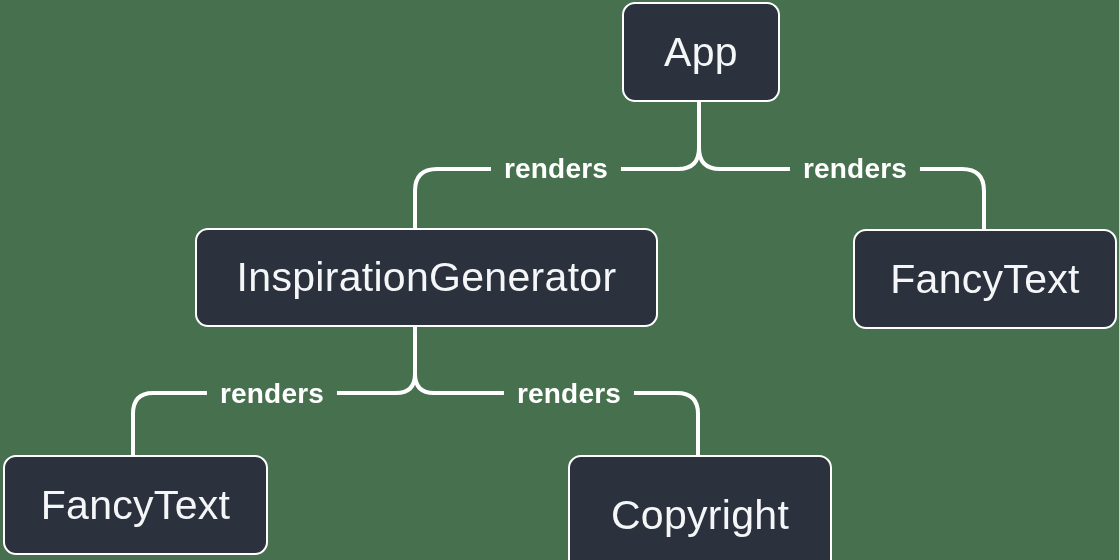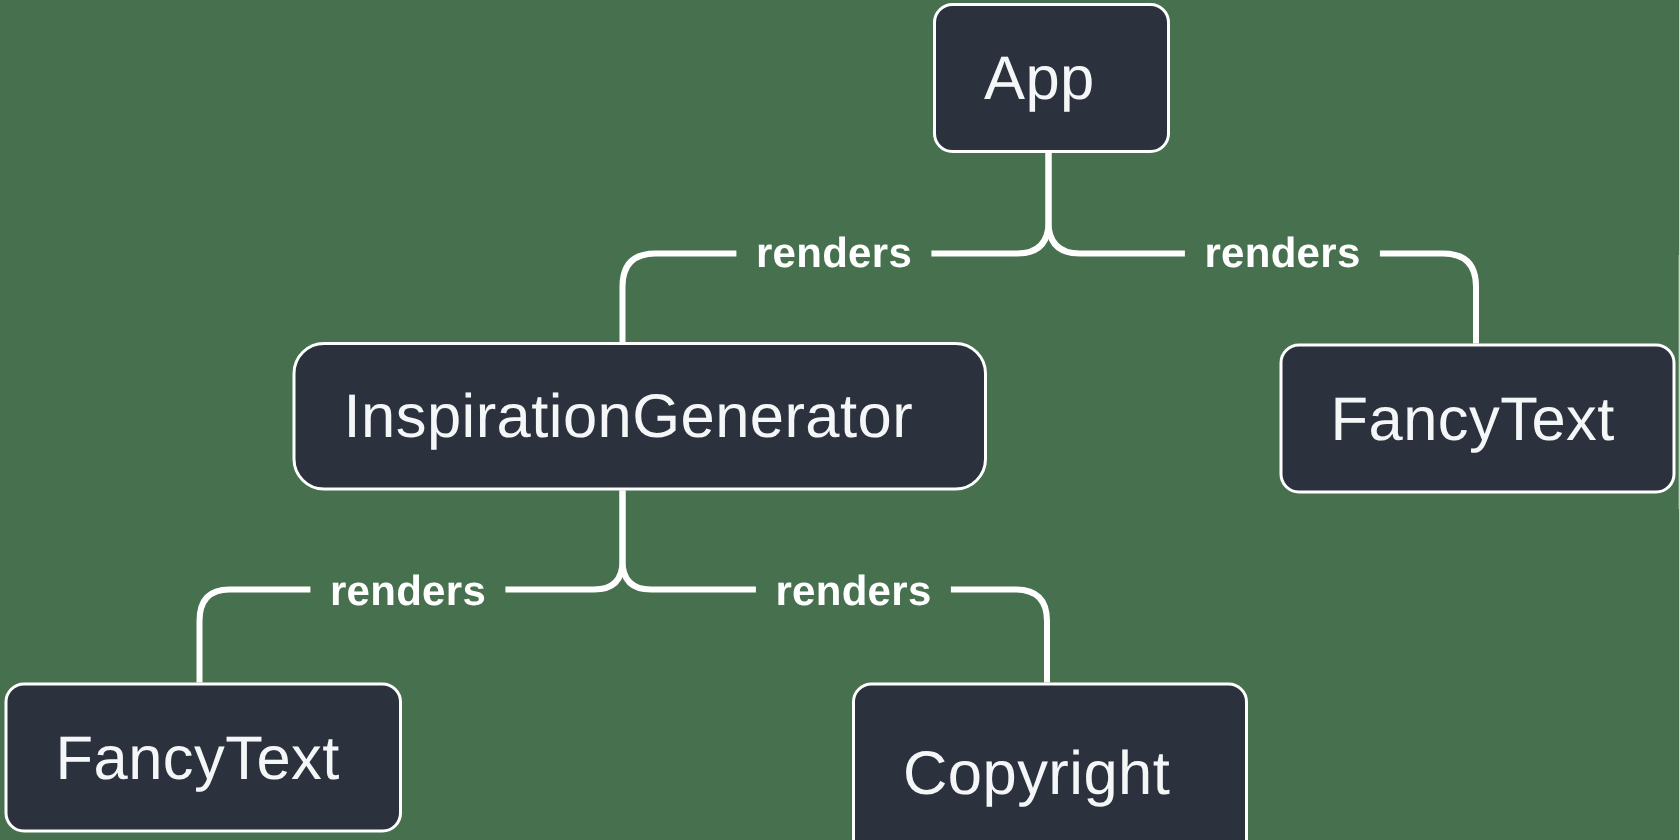--- a/index.html
+++ b/index.html
@@ -42,32 +42,32 @@
     font-weight:600;
     line-height:1;
     padding:3px 13px;
     white-space:nowrap;
     letter-spacing:0.2px;
   }
   .node{
     position:absolute;
     display:flex;
     align-items:center;
+    justify-content:center;
     background:var(--node-fill);
     border:2.5px solid var(--line);
     border-radius:13px;
     color:var(--node-text);
     font-size:41px;
     font-weight:500;
     white-space:nowrap;
     letter-spacing:0.3px;
-    padding-left:32px;
   }
   .node-app{left:622px;top:2px;width:158px;height:100px;}
-  .node-inspiration-generator{left:195px;top:228px;width:463px;height:99px;border-radius:21px;}
+  .node-inspiration-generator{left:195px;top:228px;width:463px;height:99px;}
   .node-fancy-text-top-right{left:853px;top:229px;width:264px;height:100px;}
   .node-fancy-text-bottom-left{left:3px;top:455px;width:265px;height:100px;}
   .node-copyright{left:568px;top:455px;width:264px;height:120px;}
   .label-renders-1{left:556px;top:169px;}
   .label-renders-2{left:855px;top:169px;}
   .label-renders-3{left:272px;top:394px;}
   .label-renders-4{left:569px;top:394px;}
 </style>
 </head>
 <body>

